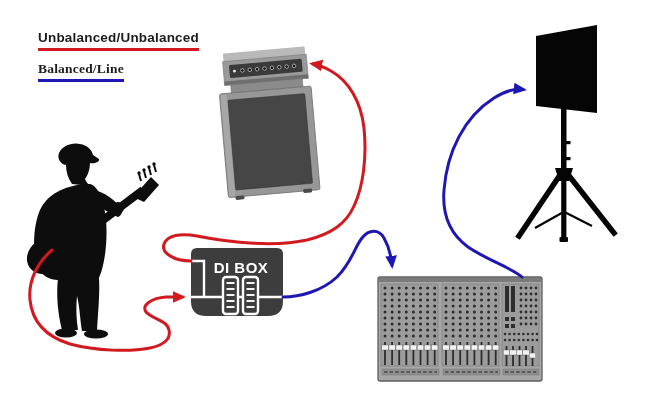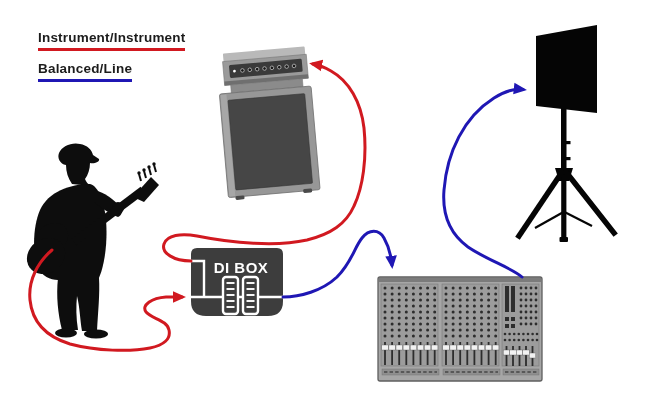--- a/index.html
+++ b/index.html
@@ -9,33 +9,33 @@
   }
   .legend{position:absolute;left:38px;top:28px;}
   .legend-item{margin-bottom:8px;}
   .legend-label{
     display:inline-block;
     font-weight:bold;font-size:13.5px;line-height:14px;color:#1c1c1c;
     letter-spacing:0.2px;
     padding-bottom:3px;border-bottom:3px solid #000;
   }
   .u-unbalanced{border-bottom-color:var(--unbalanced);}
-  .u-balanced{border-bottom-color:var(--balanced);}
+  .u-balanced{border-bottom-color:var(--balanced);font-family:Liberation Serif, serif;}
   svg{position:absolute;left:0;top:0;}
   .cable-unbalanced{stroke:var(--unbalanced);}
   .cable-balanced{stroke:var(--balanced);}
 </style>
 </head>
 <body>
 
 <div class="stage">
 
   <div class="legend">
     <div class="legend-item">
-      <span class="legend-label u-unbalanced">Instrument/Instrument</span>
+      <span class="legend-label u-unbalanced">Unbalanced/Unbalanced</span>
     </div>
     <div class="legend-item">
       <span class="legend-label u-balanced">Balanced/Line</span>
     </div>
   </div>
 
   <svg width="650" height="407" viewBox="0 0 650 407">
     <defs>
       <marker id="arrow-unbal" viewBox="0 0 10 10" refX="7" refY="5" markerWidth="4.4" markerHeight="4.4" orient="auto-start-reverse">
         <path d="M0,0.6 L10,5 L0,9.4 Z" style="fill:var(--unbalanced)"></path>

